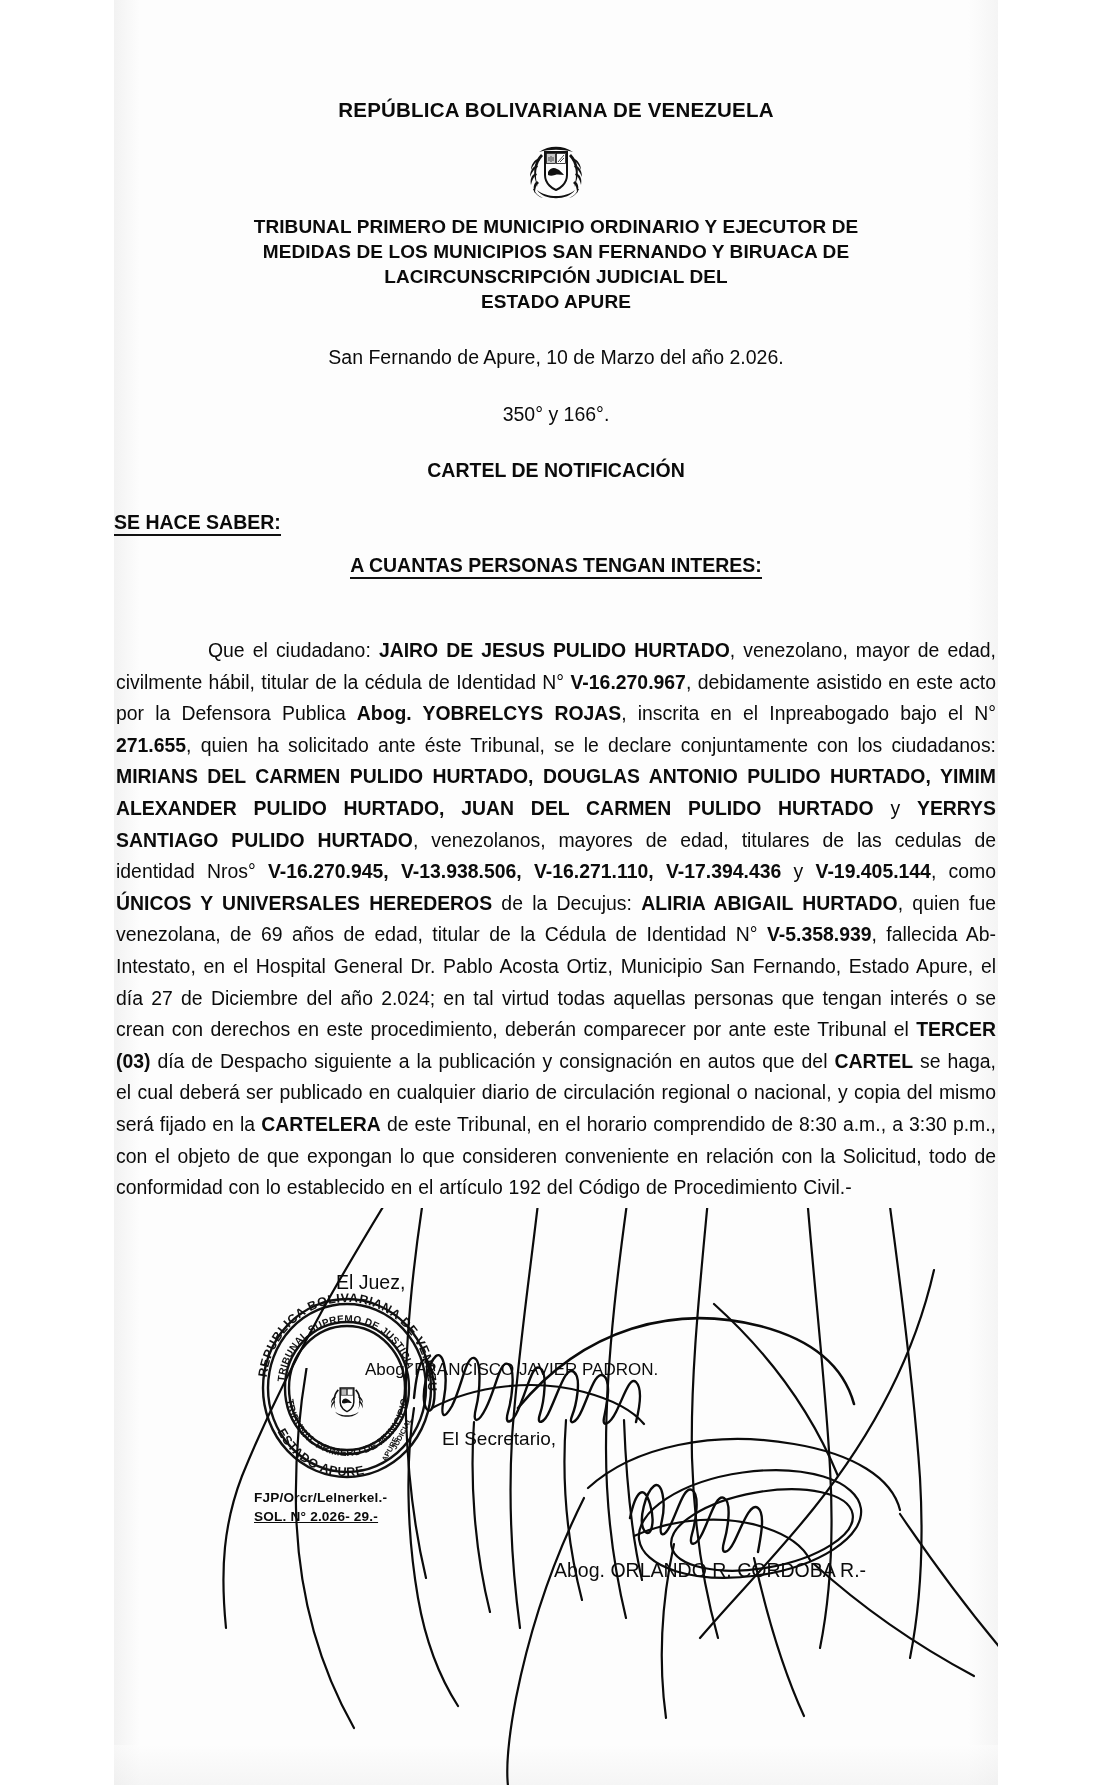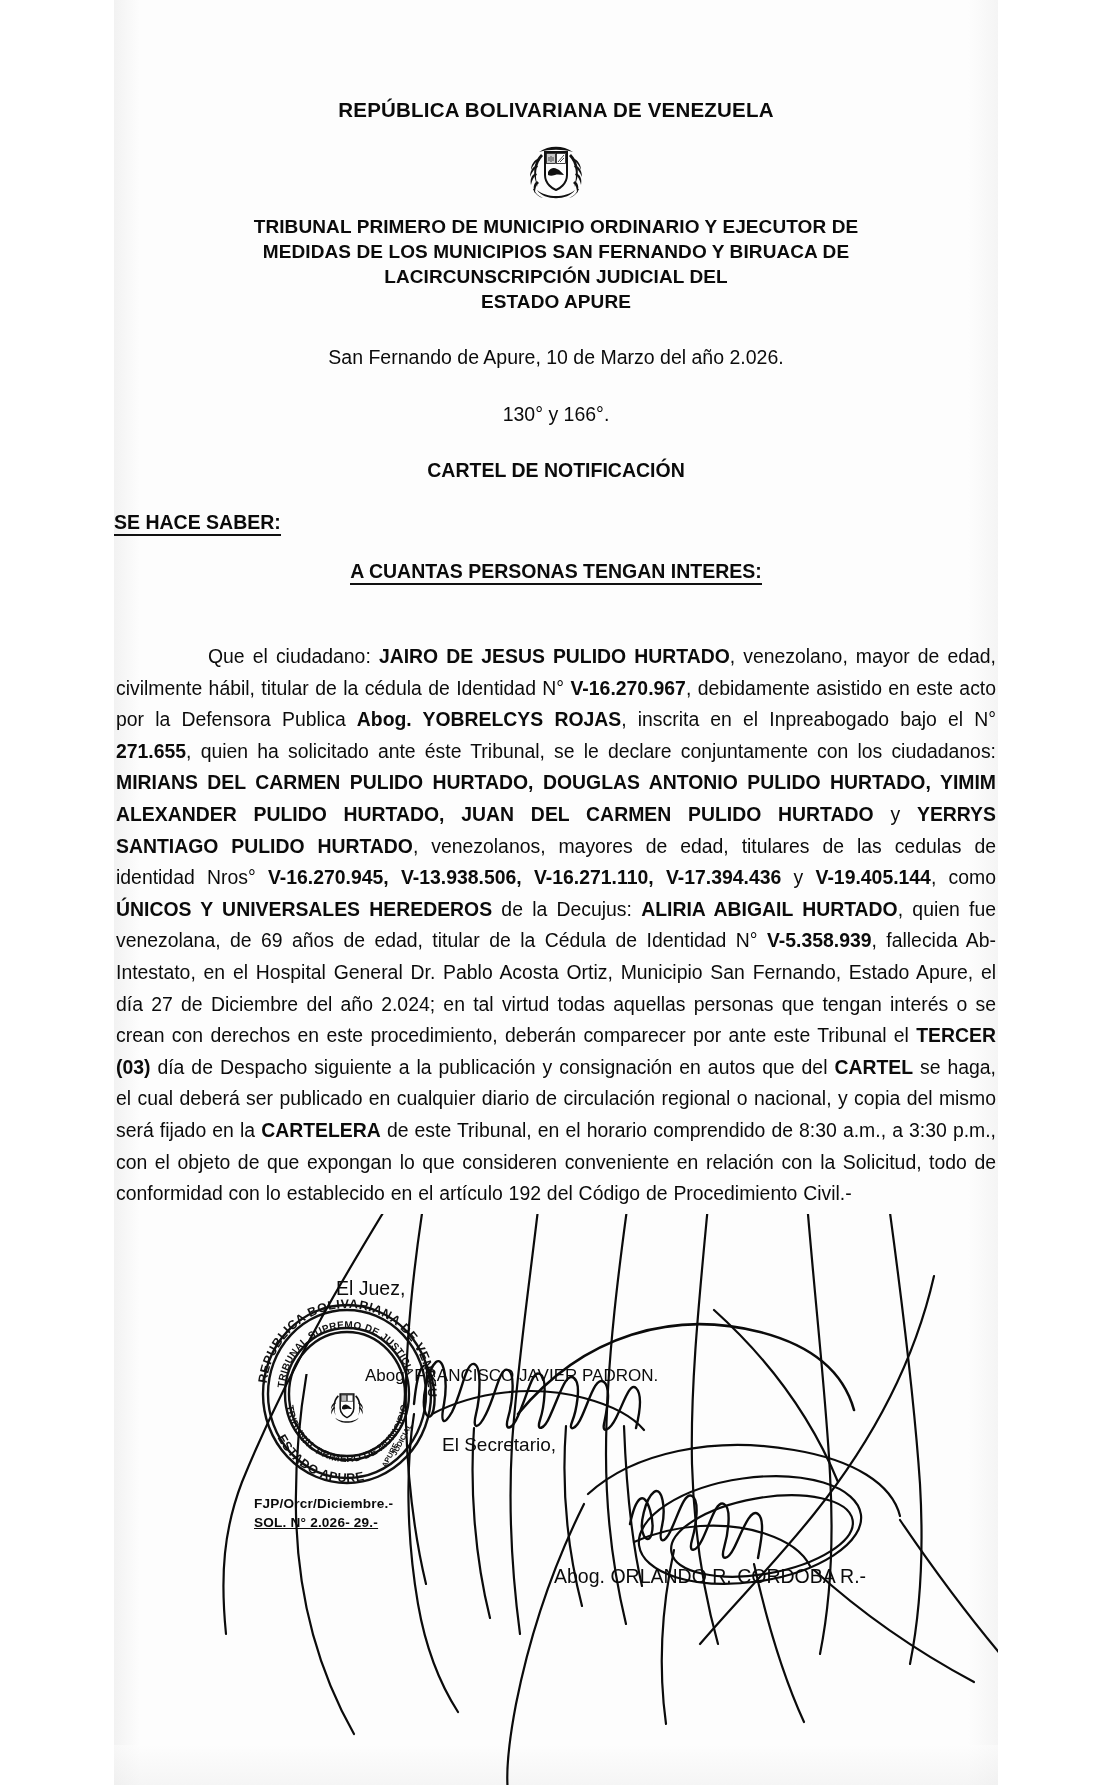--- a/index.html
+++ b/index.html
@@ -97,21 +97,21 @@
   }
   .hdr-saber span,
   .hdr-interes span {
     border-bottom: 2px solid #111;
     padding-bottom: 1px;
   }
   .hdr-interes {
     text-align: center;
     font-weight: bold;
     font-size: 19.5px;
-    margin-top: 26px;
+    margin-top: 20px;
   }
 
   
   .body-block {
     width: 880px;
     margin: 0 auto;
     margin-top: 58px;
     text-align: justify;
     font-size: 19.4px;
     line-height: 31.6px;
@@ -244,21 +244,21 @@
     </div>
 
     <div class="hdr-tribunal">
       <div>TRIBUNAL PRIMERO DE MUNICIPIO ORDINARIO Y EJECUTOR DE</div>
       <div>MEDIDAS DE LOS MUNICIPIOS SAN FERNANDO Y BIRUACA DE</div>
       <div>LACIRCUNSCRIPCIÓN JUDICIAL DEL</div>
       <div>ESTADO APURE</div>
     </div>
 
     <div class="hdr-place">San Fernando de Apure, 10 de Marzo del año 2.026.</div>
-    <div class="hdr-years">130° y 166°.</div>
+    <div class="hdr-years">350° y 166°.</div>
     <div class="hdr-cartel">CARTEL DE NOTIFICACIÓN</div>
 
     <div class="hdr-saber">
       <span>SE HACE SABER:</span>
     </div>
     <div class="hdr-interes">
       <span>A CUANTAS PERSONAS TENGAN INTERES:</span>
     </div>
 
     <div class="body-block"><span>Que el ciudadano: </span><b>JAIRO DE JESUS PULIDO HURTADO</b><span>, venezolano, mayor de edad, civilmente hábil, titular de la cédula de Identidad N° </span><b>V-16.270.967</b><span>, debidamente asistido en este acto por la Defensora Publica </span><b>Abog. YOBRELCYS ROJAS</b><span>, inscrita en el Inpreabogado bajo el N° </span><b>271.655</b><span>, quien ha solicitado ante éste Tribunal, se le declare conjuntamente con los ciudadanos: </span><b>MIRIANS DEL CARMEN PULIDO HURTADO, DOUGLAS ANTONIO PULIDO HURTADO, YIMIM ALEXANDER PULIDO HURTADO, JUAN DEL CARMEN PULIDO HURTADO</b><span> y </span><b>YERRYS SANTIAGO PULIDO HURTADO</b><span>, venezolanos, mayores de edad, titulares de las cedulas de identidad Nros° </span><b>V-16.270.945, V-13.938.506, V-16.271.110, V-17.394.436</b><span> y </span><b>V-19.405.144</b><span>, como </span><b>ÚNICOS Y UNIVERSALES HEREDEROS</b><span> de la Decujus: </span><b>ALIRIA ABIGAIL HURTADO</b><span>, quien fue venezolana, de 69 años de edad, titular de la Cédula de Identidad N° </span><b>V-5.358.939</b><span>, fallecida Ab-Intestato, en el Hospital General Dr. Pablo Acosta Ortiz, Municipio San Fernando, Estado Apure, el día 27 de Diciembre del año 2.024; en tal virtud todas aquellas personas que  tengan interés o se crean con derechos en este procedimiento, deberán comparecer por ante este Tribunal el </span><b>TERCER (03)</b><span> día de Despacho siguiente a la publicación y consignación en autos que del </span><b>CARTEL</b><span> se haga, el cual deberá ser publicado en cualquier diario de circulación regional o nacional, y copia del mismo será fijado en la </span><b>CARTELERA</b><span> de este Tribunal, en el horario comprendido de 8:30 a.m., a 3:30 p.m., con el objeto de que expongan lo que consideren conveniente en relación con la Solicitud, todo de conformidad con lo establecido en el artículo 192 del Código de Procedimiento Civil.-</span></div>
@@ -372,18 +372,18 @@
         </g>
       </svg>
 
       <div class="lbl-juez">El Juez,</div>
       <div class="lbl-juez-name">Abog. FRANCISCO JAVIER PADRON.</div>
       <div class="lbl-secretario">El Secretario,</div>
       <div class="lbl-secretario-name">Abog. ORLANDO R. CORDOBA R.-</div>
     </div>
 
     <div class="footer">
-      <div class="f1">FJP/Orcr/Diciembre.-</div>
+      <div class="f1">FJP/Orcr/Lelnerkel.-</div>
       <div class="f2">SOL. N° 2.026- 29.-</div>
     </div>
 
   </div>
 </div>
 
 </body></html>

